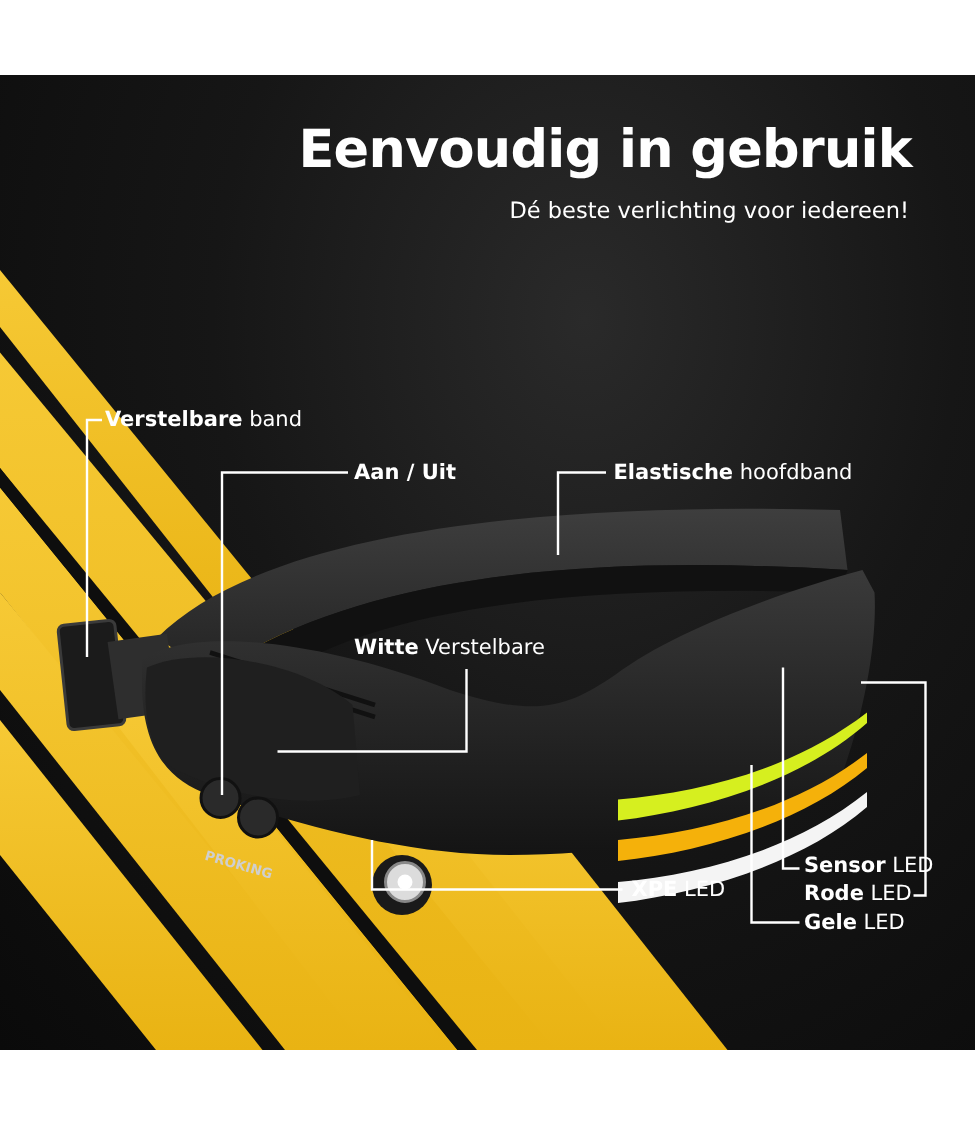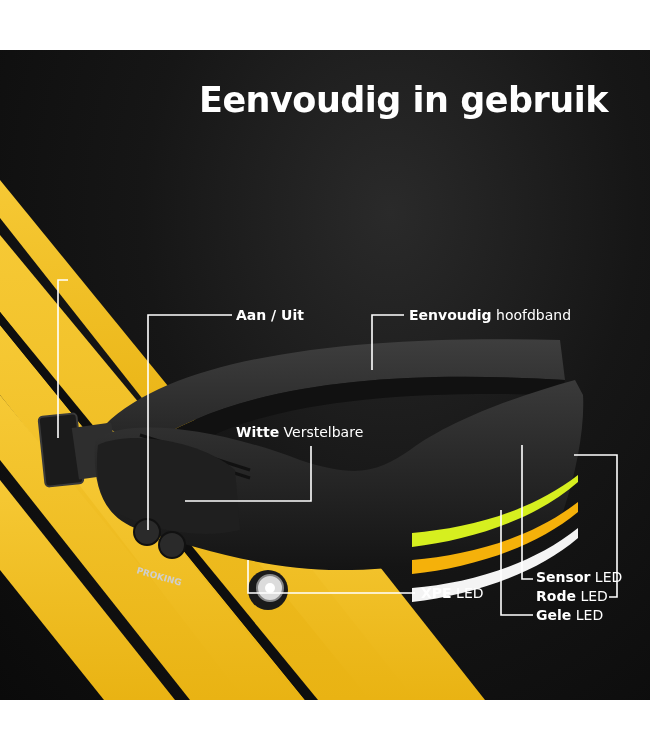--- a/index.html
+++ b/index.html
@@ -38,20 +38,21 @@
       <polygon points="60,410 110,410 300,650 245,650"></polygon>
       <polygon points="175,410 250,410 440,650 370,650"></polygon>
       <polygon points="265,460 335,460 485,650 415,650"></polygon>
     </g>
     <g fill="#0e0e0e">
       <polygon points="0,262 0,275 305,650 318,650"></polygon>
     </g>
   </svg>
 
   <div class="title">Eenvoudig in gebruik</div>
+  <div class="subtitle">Dé beste verlichting voor iedereen!</div>
 
   <svg class="product" viewBox="0 0 650 650">
     <defs>
       <linearGradient id="bodyg" x1="0" y1="0" x2="0" y2="1">
         <stop offset="0" stop-color="#3a3a3a"></stop>
         <stop offset="0.5" stop-color="#262626"></stop>
         <stop offset="1" stop-color="#141414"></stop>
       </linearGradient>
       <linearGradient id="bandg" x1="0" y1="0" x2="0" y2="1">
         <stop offset="0" stop-color="#3e3e3e"></stop>
@@ -102,25 +103,28 @@
       <polyline points="248,510 248,543 415,543"></polyline>
 
       <polyline points="522,395 522,529 533,529"></polyline>
 
       <polyline points="574,405 617,405 617,547 609,547"></polyline>
 
       <polyline points="501,460 501,565 533,565"></polyline>
     </g>
   </svg>
 
+  <div class="callout" style="left:70px; top:222px;">
+    <b>Verstelbare</b> <span>band</span>
+  </div>
   <div class="callout" style="left:236px; top:257px;">
     <b>Aan / Uit</b><span></span>
   </div>
   <div class="callout" style="left:409px; top:257px;">
-    <b>Eenvoudig</b> <span>hoofdband</span>
+    <b>Elastische</b> <span>hoofdband</span>
   </div>
   <div class="callout" style="left:236px; top:374px;">
     <b>Witte</b> <span>Verstelbare</span>
   </div>
   <div class="callout" style="left:421px; top:535px;">
     <b>XPE</b> <span>LED</span>
   </div>
   <div class="callout" style="left:536px; top:519px;">
     <b>Sensor</b> <span>LED</span>
   </div>

